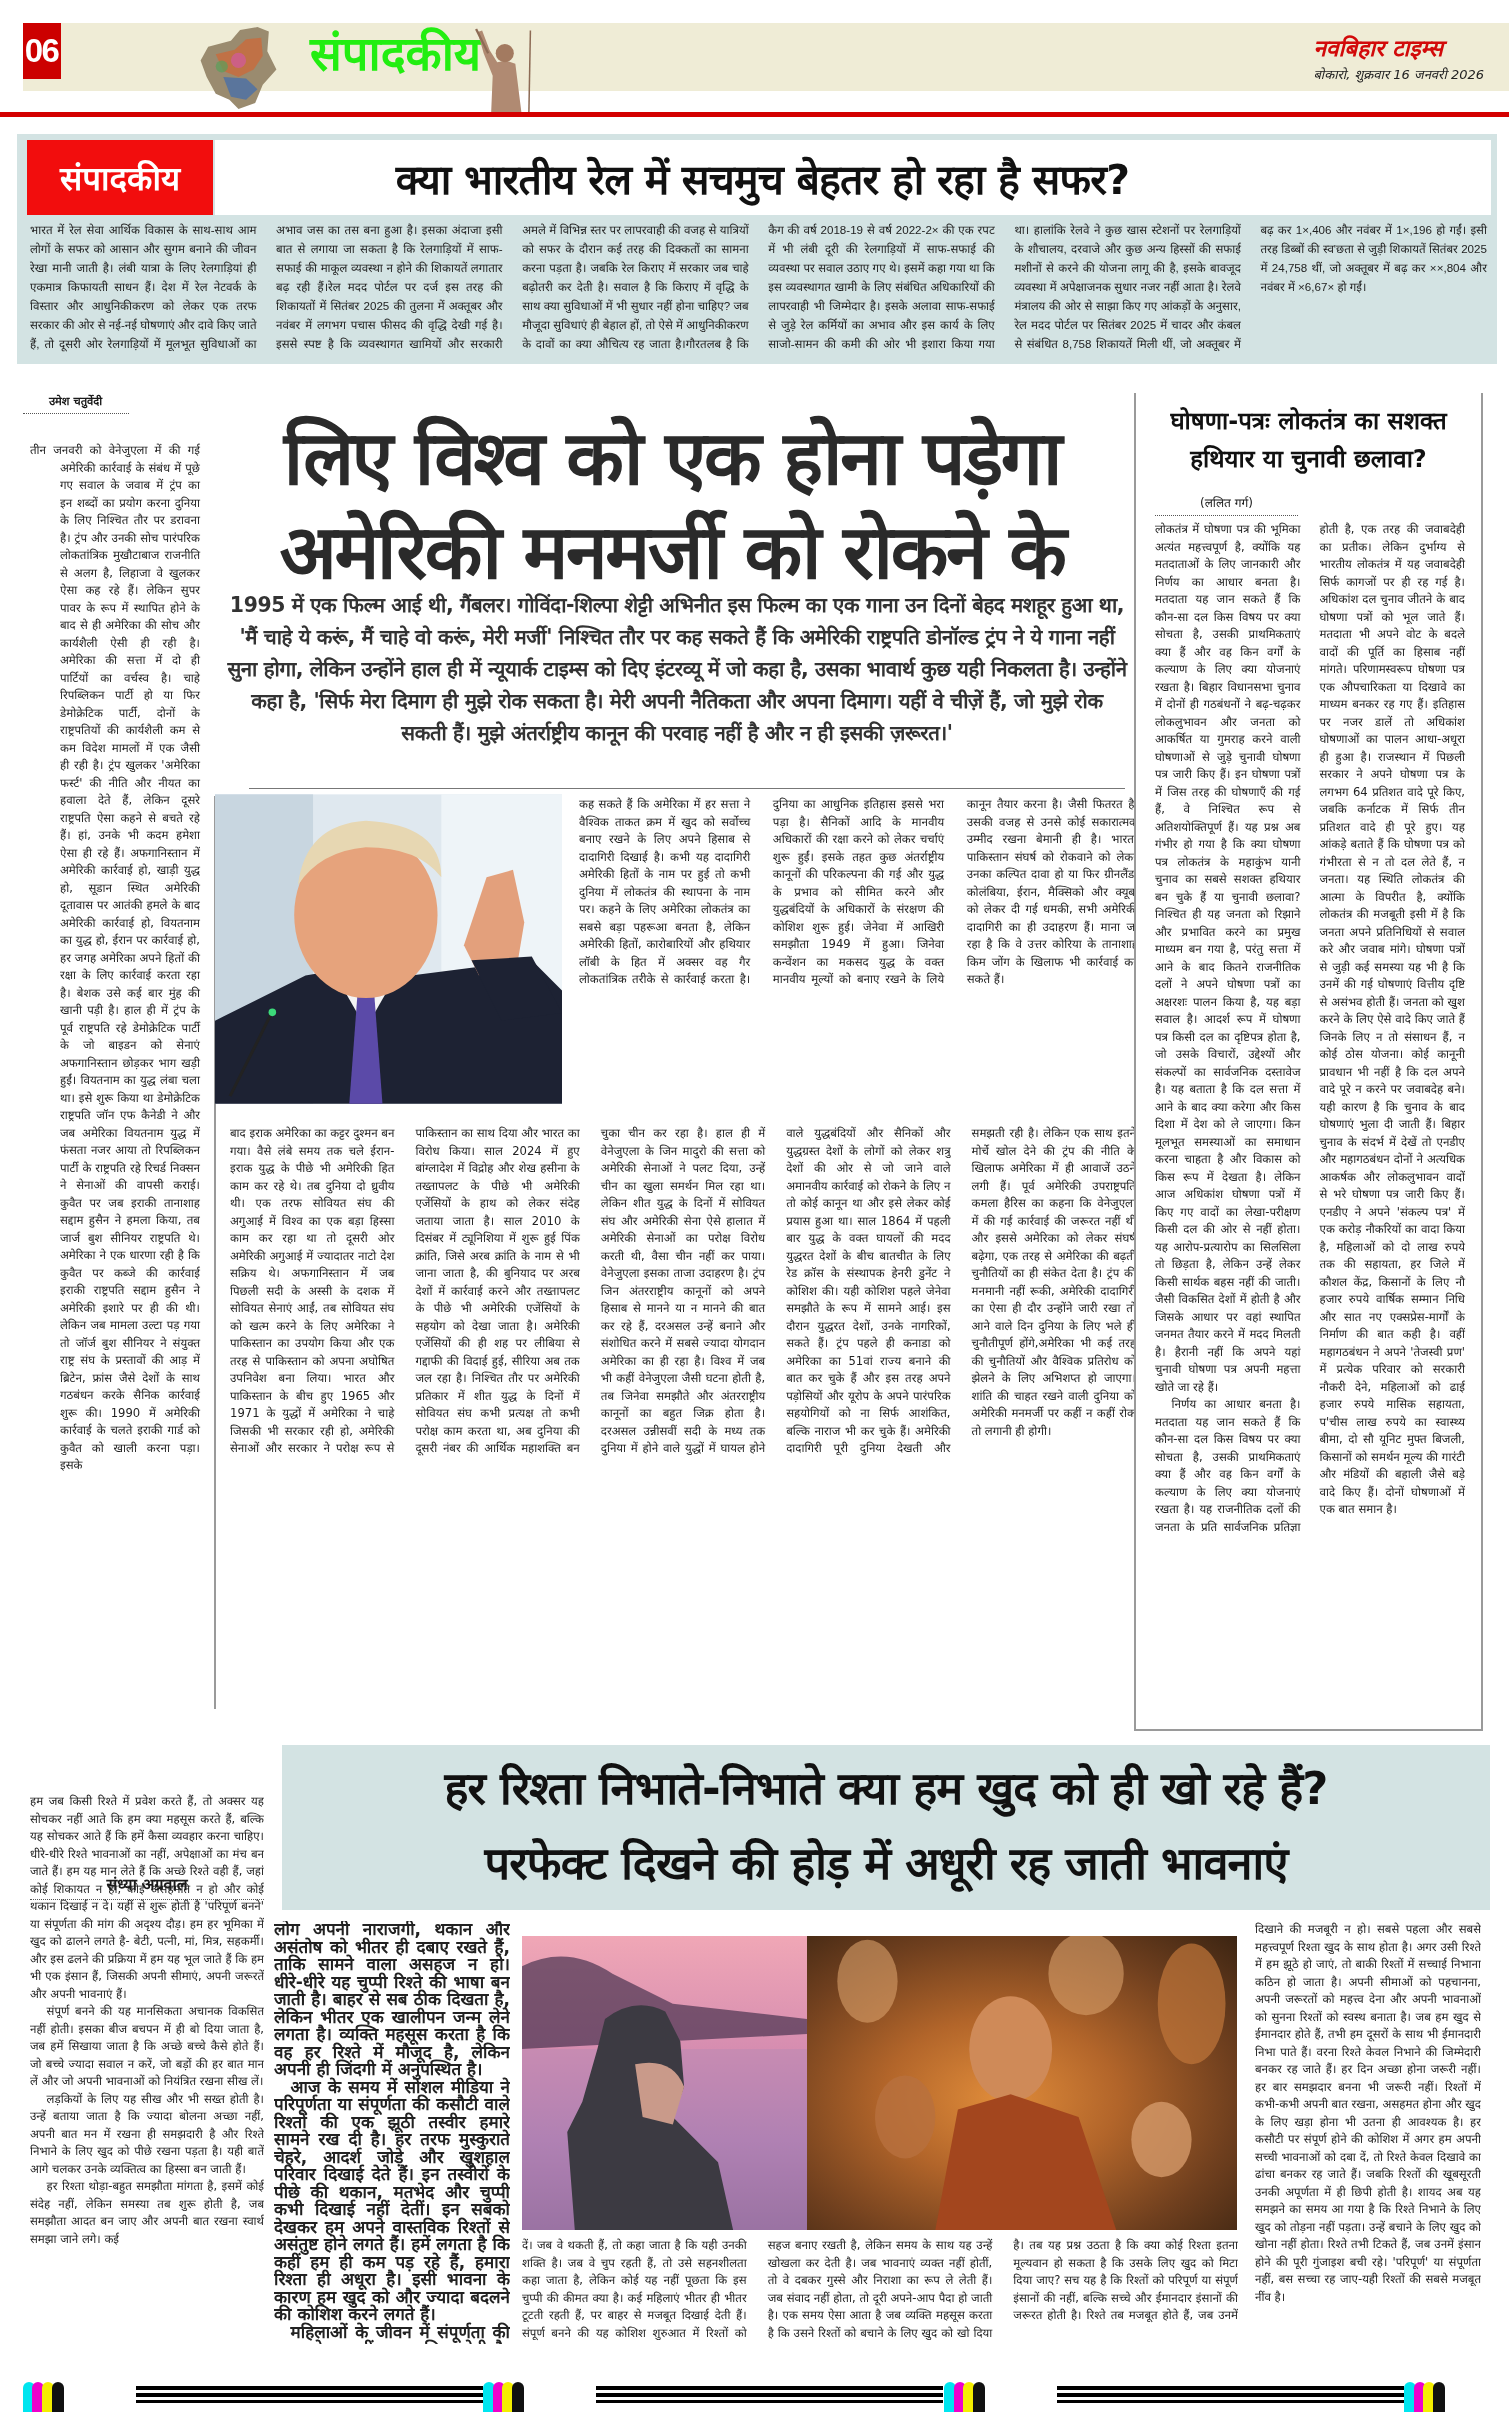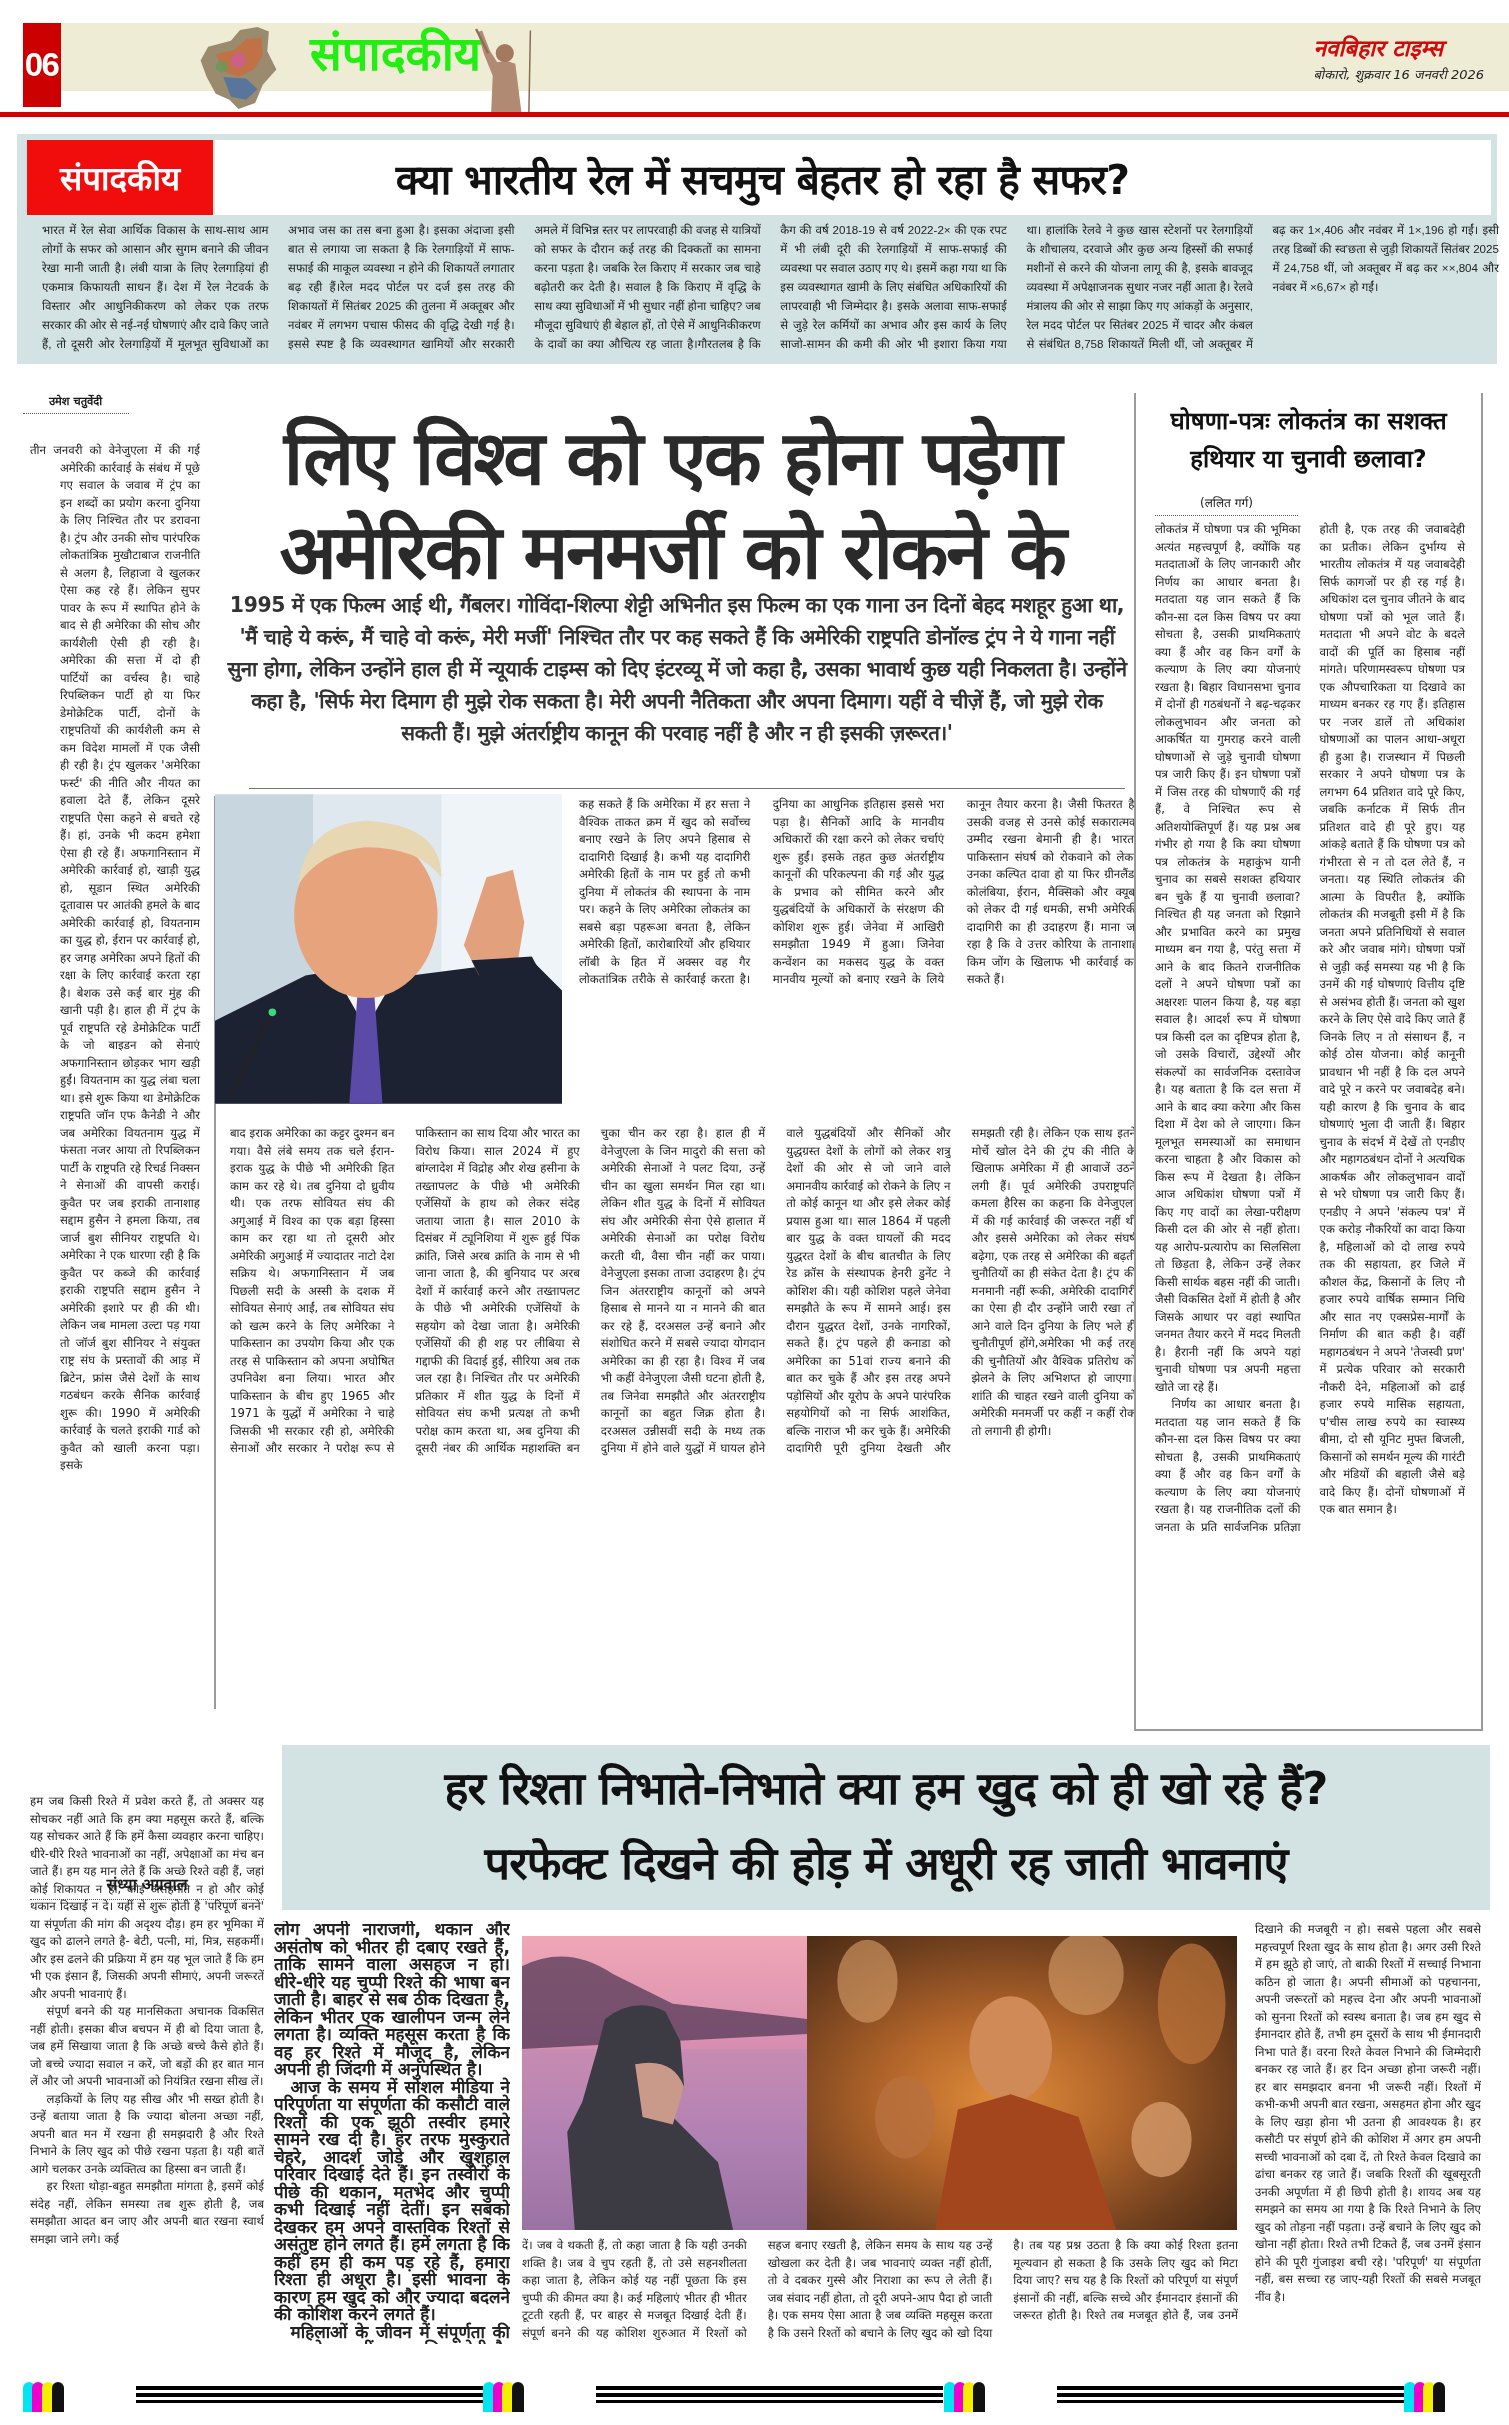--- a/index.html
+++ b/index.html
@@ -1,35 +1,35 @@
 <!DOCTYPE html>
 <html style="font-size:12px"><head>
 <meta charset="utf-8">
 <style>
   * { box-sizing: border-box; margin: 0; padding: 0; }
   html, body { width: 1510px; height: 2426px; background: #ffffff; overflow: hidden; }
   body { font-family: "DejaVu Sans", sans-serif; color: #1a1a1a; position: relative; }
 
   
   .masthead { position: absolute; left: 22.6px; top: 22.6px; width: 1487px; height: 68px; background: #efecd6; }
-  .page-num { position: absolute; left: 22.6px; top: 22.6px; width: 38px; height: 84px; background: #cc0000; color: #fff; font-family: "Liberation Sans", sans-serif; font-weight: bold; font-size: 33px; display: flex; align-items: center; justify-content: center; letter-spacing: -1.5px; }
+  .page-num { position: absolute; left: 22.6px; top: 22.6px; width: 38px; height: 56px; background: #cc0000; color: #fff; font-family: "Liberation Sans", sans-serif; font-weight: bold; font-size: 33px; display: flex; align-items: center; justify-content: center; letter-spacing: -1.5px; }
   .jh-map { position: absolute; left: 193px; top: 24px; width: 91px; height: 88px; }
   .section-title-big { position: absolute; left: 310px; top: 30px; font-size: 47px; font-weight: bold; color: #22ee11; line-height: 1; }
   .statue { position: absolute; left: 461px; top: 22.6px; width: 83px; height: 89px; }
   .brand { position: absolute; right: 26px; top: 36px; text-align: left; font-style: italic; }
   .brand-name { color: #d20a0a; font-size: 22.6px; font-weight: bold; line-height: 1.1; }
   .brand-date { color: #222; font-size: 13px; margin-top: 4.5px; }
   .red-rule { position: absolute; left: 0; top: 112px; width: 1510px; height: 5.3px; background: #d40000; }
 
   
   .editorial-box { position: absolute; left: 16.6px; top: 134px; width: 1480px; height: 230px; background: #d3e3e3; }
   .ed-label { position: absolute; left: 27px; top: 140px; width: 186px; height: 75px; background: #f20d0d; color: #fff; font-size: 33px; font-weight: bold; display: flex; align-items: center; justify-content: center; }
   .ed-head-bg { position: absolute; left: 215px; top: 140px; width: 1276px; height: 75px; background: #fff; }
   .ed-headline { position: absolute; left: 215px; top: 140px; width: 1095px; height: 75px; font-size: 41px; font-weight: bold; color: #111; display: flex; align-items: center; justify-content: center; letter-spacing: -0.8px; }
-  .ed-body { position: absolute; left: 30px; top: 220px; width: 1457px; height: 140px; column-count: 6; column-gap: 19.6px; font-family: "Liberation Sans", sans-serif; font-size: 11.6px; line-height: 19px; text-align: justify; color: #222; margin-left: 12px; }
+  .ed-body { position: absolute; left: 30px; top: 220px; width: 1457px; height: 140px; column-count: 6; column-gap: 19.6px; font-family: "Liberation Sans", sans-serif; font-size: 11.6px; line-height: 19px; text-align: justify; color: #222; }
 
   
   .byline-umesh { position: absolute; left: 22.6px; top: 393px; width: 106px; text-align: center; font-size: 11.3px; font-weight: bold; border-bottom: 0.8px dotted #555; padding-bottom: 4.5px; }
   .main-headline { position: absolute; left: 219px; top: 411px; width: 906px; font-size: 75px; font-weight: bold; line-height: 94px; color: #2a2a2a; letter-spacing: -2.3px; text-align: center; }
   .main-intro { position: absolute; left: 226px; top: 589px; width: 902px; font-size: 20.4px; line-height: 32px; font-weight: bold; color: #333; text-align: center; letter-spacing: -0.4px; }
   .intro-rule { position: absolute; left: 249px; top: 788px; width: 876px; height: 0.8px; background: #777; }
 
   .left-col { position: absolute; left: 30px; top: 442px; width: 170px; font-size: 11.6px; line-height: 17.5px; text-align: justify; padding-left: 30px; text-indent: -30px; color: #222; }
   .col-divider { position: absolute; left: 214px; top: 796px; width: 2.3px; height: 913px; background: #9a9a9a; }
 

